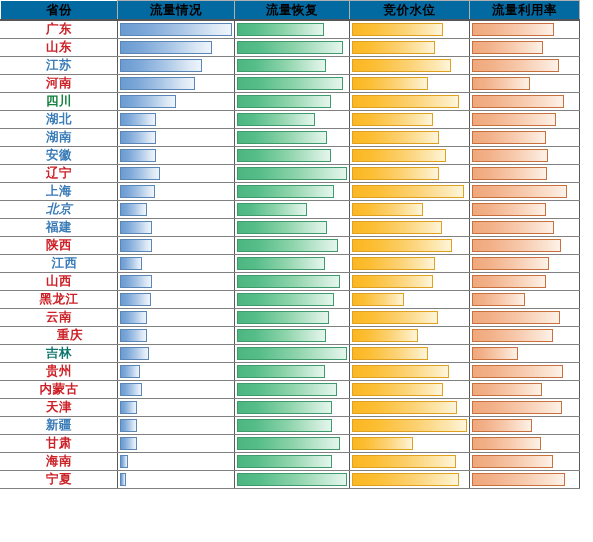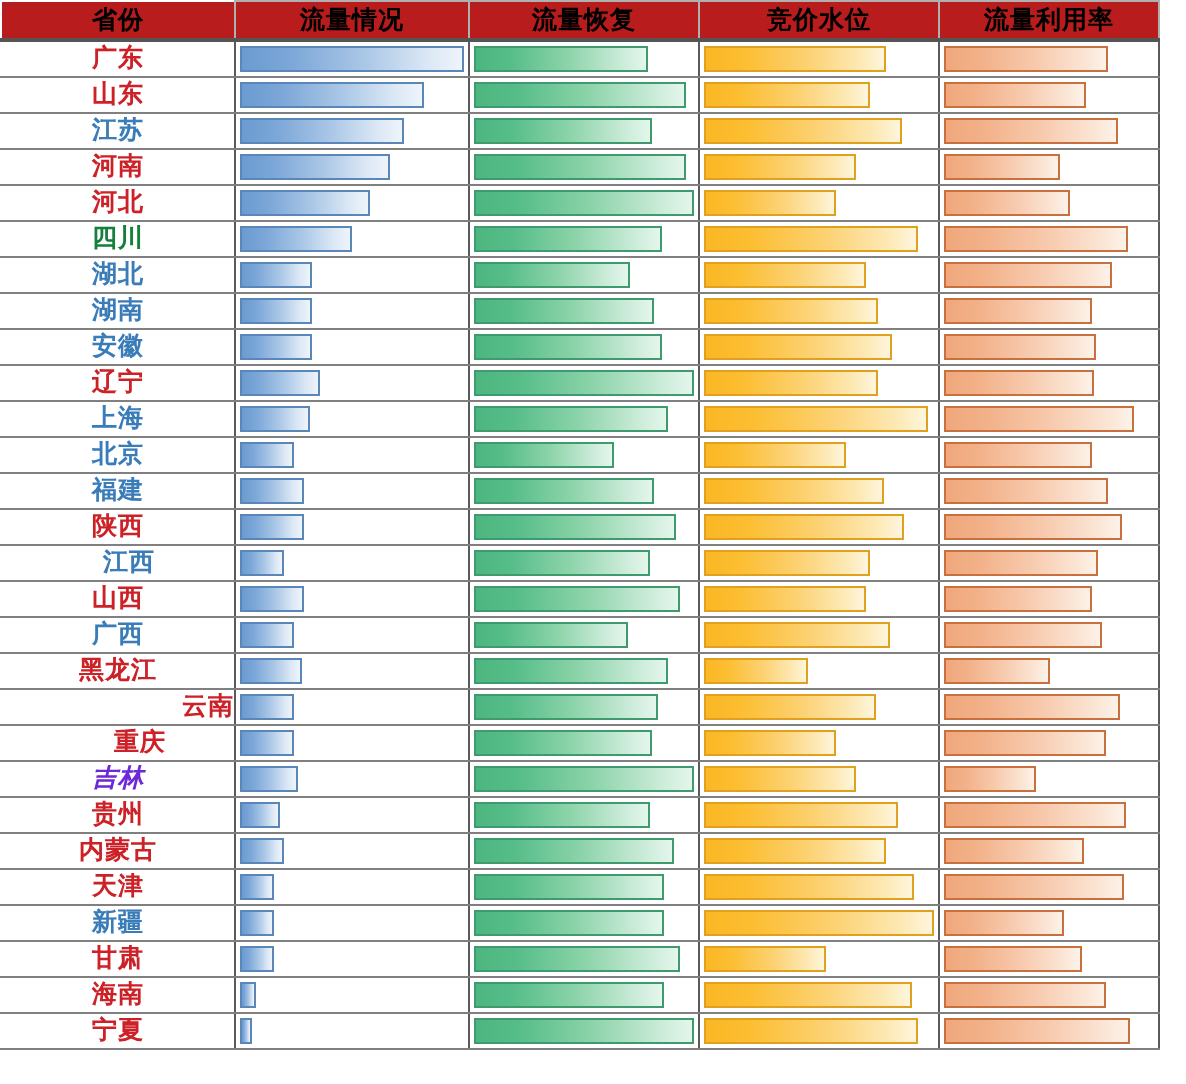--- a/index.html
+++ b/index.html
@@ -20,21 +20,21 @@
     margin:0;
   }
   table.databar col.c-prov{width:117px;}
   table.databar col.c-data{width:117px;}
   table.databar col.c-data2{width:115px;}
   table.databar col.c-data3{width:120px;}
   table.databar col.c-data4{width:110px;}
 
   thead th{
     height:18px;
-    background:#b91c1c;
+    background:#0369a1;
     border:1px solid #b0b0b0;
     border-bottom:2px solid #555;
     font-size:12.5px;
     font-weight:bold;
     color:#000;
     padding:0;
     line-height:18px;
     letter-spacing:0.5px;
   }
   thead th.corner{border-left:1px solid #ffffff;border-top:1px solid #ffffff;}
@@ -200,389 +200,343 @@
               <span class="bar-fill b-orange" style="display: block; width: 66%;"></span>
             </span>
           </td>
           <td class="bar">
             <span class="barwrap">
               <span class="bar-fill b-salmon" style="display: block; width: 55%;"></span>
             </span>
           </td>
         </tr>
         <tr>
-          <td class="prov" style="color: rgb(204, 33, 39);">河北</td>
-          <td class="bar">
-            <span class="barwrap">
-              <span class="bar-fill b-blue" style="display: block; width: 58%;"></span>
+          <td class="prov" style="color: #15803d;">四川</td>
+          <td class="bar">
+            <span class="barwrap">
+              <span class="bar-fill b-blue" style="display: block; width: 50%;"></span>
+            </span>
+          </td>
+          <td class="bar">
+            <span class="barwrap">
+              <span class="bar-fill b-green" style="display: block; width: 85%;"></span>
+            </span>
+          </td>
+          <td class="bar">
+            <span class="barwrap">
+              <span class="bar-fill b-orange" style="display: block; width: 93%;"></span>
+            </span>
+          </td>
+          <td class="bar">
+            <span class="barwrap">
+              <span class="bar-fill b-salmon" style="display: block; width: 88%;"></span>
+            </span>
+          </td>
+        </tr>
+        <tr>
+          <td class="prov" style="color: rgb(58, 124, 184);">湖北</td>
+          <td class="bar">
+            <span class="barwrap">
+              <span class="bar-fill b-blue" style="display: block; width: 32%;"></span>
+            </span>
+          </td>
+          <td class="bar">
+            <span class="barwrap">
+              <span class="bar-fill b-green" style="display: block; width: 71%;"></span>
+            </span>
+          </td>
+          <td class="bar">
+            <span class="barwrap">
+              <span class="bar-fill b-orange" style="display: block; width: 70%;"></span>
+            </span>
+          </td>
+          <td class="bar">
+            <span class="barwrap">
+              <span class="bar-fill b-salmon" style="display: block; width: 80%;"></span>
+            </span>
+          </td>
+        </tr>
+        <tr>
+          <td class="prov" style="color: rgb(58, 124, 184);">湖南</td>
+          <td class="bar">
+            <span class="barwrap">
+              <span class="bar-fill b-blue" style="display: block; width: 32%;"></span>
+            </span>
+          </td>
+          <td class="bar">
+            <span class="barwrap">
+              <span class="bar-fill b-green" style="display: block; width: 82%;"></span>
+            </span>
+          </td>
+          <td class="bar">
+            <span class="barwrap">
+              <span class="bar-fill b-orange" style="display: block; width: 76%;"></span>
+            </span>
+          </td>
+          <td class="bar">
+            <span class="barwrap">
+              <span class="bar-fill b-salmon" style="display: block; width: 70%;"></span>
+            </span>
+          </td>
+        </tr>
+        <tr>
+          <td class="prov" style="color: rgb(58, 124, 184);">安徽</td>
+          <td class="bar">
+            <span class="barwrap">
+              <span class="bar-fill b-blue" style="display: block; width: 32%;"></span>
+            </span>
+          </td>
+          <td class="bar">
+            <span class="barwrap">
+              <span class="bar-fill b-green" style="display: block; width: 85%;"></span>
+            </span>
+          </td>
+          <td class="bar">
+            <span class="barwrap">
+              <span class="bar-fill b-orange" style="display: block; width: 82%;"></span>
+            </span>
+          </td>
+          <td class="bar">
+            <span class="barwrap">
+              <span class="bar-fill b-salmon" style="display: block; width: 72%;"></span>
+            </span>
+          </td>
+        </tr>
+        <tr>
+          <td class="prov" style="color: rgb(204, 33, 39);">辽宁</td>
+          <td class="bar">
+            <span class="barwrap">
+              <span class="bar-fill b-blue" style="display: block; width: 36%;"></span>
             </span>
           </td>
           <td class="bar">
             <span class="barwrap">
               <span class="bar-fill b-green" style="display: block; width: 100%;"></span>
             </span>
           </td>
           <td class="bar">
             <span class="barwrap">
+              <span class="bar-fill b-orange" style="display: block; width: 76%;"></span>
+            </span>
+          </td>
+          <td class="bar">
+            <span class="barwrap">
+              <span class="bar-fill b-salmon" style="display: block; width: 71%;"></span>
+            </span>
+          </td>
+        </tr>
+        <tr>
+          <td class="prov" style="color: rgb(58, 124, 184);">上海</td>
+          <td class="bar">
+            <span class="barwrap">
+              <span class="bar-fill b-blue" style="display: block; width: 31%;"></span>
+            </span>
+          </td>
+          <td class="bar">
+            <span class="barwrap">
+              <span class="bar-fill b-green" style="display: block; width: 88%;"></span>
+            </span>
+          </td>
+          <td class="bar">
+            <span class="barwrap">
+              <span class="bar-fill b-orange" style="display: block; width: 97%;"></span>
+            </span>
+          </td>
+          <td class="bar">
+            <span class="barwrap">
+              <span class="bar-fill b-salmon" style="display: block; width: 90%;"></span>
+            </span>
+          </td>
+        </tr>
+        <tr>
+          <td class="prov" style="color: rgb(58, 124, 184); font-style: italic;">北京</td>
+          <td class="bar">
+            <span class="barwrap">
+              <span class="bar-fill b-blue" style="display: block; width: 24%;"></span>
+            </span>
+          </td>
+          <td class="bar">
+            <span class="barwrap">
+              <span class="bar-fill b-green" style="display: block; width: 64%;"></span>
+            </span>
+          </td>
+          <td class="bar">
+            <span class="barwrap">
+              <span class="bar-fill b-orange" style="display: block; width: 62%;"></span>
+            </span>
+          </td>
+          <td class="bar">
+            <span class="barwrap">
+              <span class="bar-fill b-salmon" style="display: block; width: 70%;"></span>
+            </span>
+          </td>
+        </tr>
+        <tr>
+          <td class="prov" style="color: rgb(58, 124, 184);">福建</td>
+          <td class="bar">
+            <span class="barwrap">
+              <span class="bar-fill b-blue" style="display: block; width: 29%;"></span>
+            </span>
+          </td>
+          <td class="bar">
+            <span class="barwrap">
+              <span class="bar-fill b-green" style="display: block; width: 82%;"></span>
+            </span>
+          </td>
+          <td class="bar">
+            <span class="barwrap">
+              <span class="bar-fill b-orange" style="display: block; width: 78%;"></span>
+            </span>
+          </td>
+          <td class="bar">
+            <span class="barwrap">
+              <span class="bar-fill b-salmon" style="display: block; width: 78%;"></span>
+            </span>
+          </td>
+        </tr>
+        <tr>
+          <td class="prov" style="color: rgb(204, 33, 39);">陕西</td>
+          <td class="bar">
+            <span class="barwrap">
+              <span class="bar-fill b-blue" style="display: block; width: 29%;"></span>
+            </span>
+          </td>
+          <td class="bar">
+            <span class="barwrap">
+              <span class="bar-fill b-green" style="display: block; width: 92%;"></span>
+            </span>
+          </td>
+          <td class="bar">
+            <span class="barwrap">
+              <span class="bar-fill b-orange" style="display: block; width: 87%;"></span>
+            </span>
+          </td>
+          <td class="bar">
+            <span class="barwrap">
+              <span class="bar-fill b-salmon" style="display: block; width: 85%;"></span>
+            </span>
+          </td>
+        </tr>
+        <tr>
+          <td class="prov" style="color: rgb(58, 124, 184); padding-left: 11px;">江西</td>
+          <td class="bar">
+            <span class="barwrap">
+              <span class="bar-fill b-blue" style="display: block; width: 20%;"></span>
+            </span>
+          </td>
+          <td class="bar">
+            <span class="barwrap">
+              <span class="bar-fill b-green" style="display: block; width: 80%;"></span>
+            </span>
+          </td>
+          <td class="bar">
+            <span class="barwrap">
+              <span class="bar-fill b-orange" style="display: block; width: 72%;"></span>
+            </span>
+          </td>
+          <td class="bar">
+            <span class="barwrap">
+              <span class="bar-fill b-salmon" style="display: block; width: 73%;"></span>
+            </span>
+          </td>
+        </tr>
+        <tr>
+          <td class="prov" style="color: rgb(204, 33, 39);">山西</td>
+          <td class="bar">
+            <span class="barwrap">
+              <span class="bar-fill b-blue" style="display: block; width: 29%;"></span>
+            </span>
+          </td>
+          <td class="bar">
+            <span class="barwrap">
+              <span class="bar-fill b-green" style="display: block; width: 94%;"></span>
+            </span>
+          </td>
+          <td class="bar">
+            <span class="barwrap">
+              <span class="bar-fill b-orange" style="display: block; width: 70%;"></span>
+            </span>
+          </td>
+          <td class="bar">
+            <span class="barwrap">
+              <span class="bar-fill b-salmon" style="display: block; width: 70%;"></span>
+            </span>
+          </td>
+        </tr>
+        <tr>
+          <td class="prov" style="color: rgb(204, 33, 39);">黑龙江</td>
+          <td class="bar">
+            <span class="barwrap">
+              <span class="bar-fill b-blue" style="display: block; width: 28%;"></span>
+            </span>
+          </td>
+          <td class="bar">
+            <span class="barwrap">
+              <span class="bar-fill b-green" style="display: block; width: 88%;"></span>
+            </span>
+          </td>
+          <td class="bar">
+            <span class="barwrap">
+              <span class="bar-fill b-orange" style="display: block; width: 45%;"></span>
+            </span>
+          </td>
+          <td class="bar">
+            <span class="barwrap">
+              <span class="bar-fill b-salmon" style="display: block; width: 50%;"></span>
+            </span>
+          </td>
+        </tr>
+        <tr>
+          <td class="prov" style="color: rgb(204, 33, 39);">云南</td>
+          <td class="bar">
+            <span class="barwrap">
+              <span class="bar-fill b-blue" style="display: block; width: 24%;"></span>
+            </span>
+          </td>
+          <td class="bar">
+            <span class="barwrap">
+              <span class="bar-fill b-green" style="display: block; width: 84%;"></span>
+            </span>
+          </td>
+          <td class="bar">
+            <span class="barwrap">
+              <span class="bar-fill b-orange" style="display: block; width: 75%;"></span>
+            </span>
+          </td>
+          <td class="bar">
+            <span class="barwrap">
+              <span class="bar-fill b-salmon" style="display: block; width: 84%;"></span>
+            </span>
+          </td>
+        </tr>
+        <tr>
+          <td class="prov" style="color: rgb(204, 33, 39); padding-left: 22px;">重庆</td>
+          <td class="bar">
+            <span class="barwrap">
+              <span class="bar-fill b-blue" style="display: block; width: 24%;"></span>
+            </span>
+          </td>
+          <td class="bar">
+            <span class="barwrap">
+              <span class="bar-fill b-green" style="display: block; width: 81%;"></span>
+            </span>
+          </td>
+          <td class="bar">
+            <span class="barwrap">
               <span class="bar-fill b-orange" style="display: block; width: 57%;"></span>
             </span>
           </td>
           <td class="bar">
             <span class="barwrap">
-              <span class="bar-fill b-salmon" style="display: block; width: 60%;"></span>
-            </span>
-          </td>
-        </tr>
-        <tr>
-          <td class="prov" style="color: #15803d;">四川</td>
-          <td class="bar">
-            <span class="barwrap">
-              <span class="bar-fill b-blue" style="display: block; width: 50%;"></span>
-            </span>
-          </td>
-          <td class="bar">
-            <span class="barwrap">
-              <span class="bar-fill b-green" style="display: block; width: 85%;"></span>
-            </span>
-          </td>
-          <td class="bar">
-            <span class="barwrap">
-              <span class="bar-fill b-orange" style="display: block; width: 93%;"></span>
-            </span>
-          </td>
-          <td class="bar">
-            <span class="barwrap">
-              <span class="bar-fill b-salmon" style="display: block; width: 88%;"></span>
-            </span>
-          </td>
-        </tr>
-        <tr>
-          <td class="prov" style="color: rgb(58, 124, 184);">湖北</td>
-          <td class="bar">
-            <span class="barwrap">
-              <span class="bar-fill b-blue" style="display: block; width: 32%;"></span>
-            </span>
-          </td>
-          <td class="bar">
-            <span class="barwrap">
-              <span class="bar-fill b-green" style="display: block; width: 71%;"></span>
-            </span>
-          </td>
-          <td class="bar">
-            <span class="barwrap">
-              <span class="bar-fill b-orange" style="display: block; width: 70%;"></span>
-            </span>
-          </td>
-          <td class="bar">
-            <span class="barwrap">
-              <span class="bar-fill b-salmon" style="display: block; width: 80%;"></span>
-            </span>
-          </td>
-        </tr>
-        <tr>
-          <td class="prov" style="color: rgb(58, 124, 184);">湖南</td>
-          <td class="bar">
-            <span class="barwrap">
-              <span class="bar-fill b-blue" style="display: block; width: 32%;"></span>
-            </span>
-          </td>
-          <td class="bar">
-            <span class="barwrap">
-              <span class="bar-fill b-green" style="display: block; width: 82%;"></span>
-            </span>
-          </td>
-          <td class="bar">
-            <span class="barwrap">
-              <span class="bar-fill b-orange" style="display: block; width: 76%;"></span>
-            </span>
-          </td>
-          <td class="bar">
-            <span class="barwrap">
-              <span class="bar-fill b-salmon" style="display: block; width: 70%;"></span>
-            </span>
-          </td>
-        </tr>
-        <tr>
-          <td class="prov" style="color: rgb(58, 124, 184);">安徽</td>
-          <td class="bar">
-            <span class="barwrap">
-              <span class="bar-fill b-blue" style="display: block; width: 32%;"></span>
-            </span>
-          </td>
-          <td class="bar">
-            <span class="barwrap">
-              <span class="bar-fill b-green" style="display: block; width: 85%;"></span>
-            </span>
-          </td>
-          <td class="bar">
-            <span class="barwrap">
-              <span class="bar-fill b-orange" style="display: block; width: 82%;"></span>
-            </span>
-          </td>
-          <td class="bar">
-            <span class="barwrap">
-              <span class="bar-fill b-salmon" style="display: block; width: 72%;"></span>
-            </span>
-          </td>
-        </tr>
-        <tr>
-          <td class="prov" style="color: rgb(204, 33, 39);">辽宁</td>
-          <td class="bar">
-            <span class="barwrap">
-              <span class="bar-fill b-blue" style="display: block; width: 36%;"></span>
-            </span>
-          </td>
-          <td class="bar">
-            <span class="barwrap">
-              <span class="bar-fill b-green" style="display: block; width: 100%;"></span>
-            </span>
-          </td>
-          <td class="bar">
-            <span class="barwrap">
-              <span class="bar-fill b-orange" style="display: block; width: 76%;"></span>
-            </span>
-          </td>
-          <td class="bar">
-            <span class="barwrap">
-              <span class="bar-fill b-salmon" style="display: block; width: 71%;"></span>
-            </span>
-          </td>
-        </tr>
-        <tr>
-          <td class="prov" style="color: rgb(58, 124, 184);">上海</td>
-          <td class="bar">
-            <span class="barwrap">
-              <span class="bar-fill b-blue" style="display: block; width: 31%;"></span>
-            </span>
-          </td>
-          <td class="bar">
-            <span class="barwrap">
-              <span class="bar-fill b-green" style="display: block; width: 88%;"></span>
-            </span>
-          </td>
-          <td class="bar">
-            <span class="barwrap">
-              <span class="bar-fill b-orange" style="display: block; width: 97%;"></span>
-            </span>
-          </td>
-          <td class="bar">
-            <span class="barwrap">
-              <span class="bar-fill b-salmon" style="display: block; width: 90%;"></span>
-            </span>
-          </td>
-        </tr>
-        <tr>
-          <td class="prov" style="color: rgb(58, 124, 184);">北京</td>
-          <td class="bar">
-            <span class="barwrap">
-              <span class="bar-fill b-blue" style="display: block; width: 24%;"></span>
-            </span>
-          </td>
-          <td class="bar">
-            <span class="barwrap">
-              <span class="bar-fill b-green" style="display: block; width: 64%;"></span>
-            </span>
-          </td>
-          <td class="bar">
-            <span class="barwrap">
-              <span class="bar-fill b-orange" style="display: block; width: 62%;"></span>
-            </span>
-          </td>
-          <td class="bar">
-            <span class="barwrap">
-              <span class="bar-fill b-salmon" style="display: block; width: 70%;"></span>
-            </span>
-          </td>
-        </tr>
-        <tr>
-          <td class="prov" style="color: rgb(58, 124, 184);">福建</td>
-          <td class="bar">
-            <span class="barwrap">
-              <span class="bar-fill b-blue" style="display: block; width: 29%;"></span>
-            </span>
-          </td>
-          <td class="bar">
-            <span class="barwrap">
-              <span class="bar-fill b-green" style="display: block; width: 82%;"></span>
-            </span>
-          </td>
-          <td class="bar">
-            <span class="barwrap">
-              <span class="bar-fill b-orange" style="display: block; width: 78%;"></span>
-            </span>
-          </td>
-          <td class="bar">
-            <span class="barwrap">
-              <span class="bar-fill b-salmon" style="display: block; width: 78%;"></span>
-            </span>
-          </td>
-        </tr>
-        <tr>
-          <td class="prov" style="color: rgb(204, 33, 39);">陕西</td>
-          <td class="bar">
-            <span class="barwrap">
-              <span class="bar-fill b-blue" style="display: block; width: 29%;"></span>
-            </span>
-          </td>
-          <td class="bar">
-            <span class="barwrap">
-              <span class="bar-fill b-green" style="display: block; width: 92%;"></span>
-            </span>
-          </td>
-          <td class="bar">
-            <span class="barwrap">
-              <span class="bar-fill b-orange" style="display: block; width: 87%;"></span>
-            </span>
-          </td>
-          <td class="bar">
-            <span class="barwrap">
-              <span class="bar-fill b-salmon" style="display: block; width: 85%;"></span>
-            </span>
-          </td>
-        </tr>
-        <tr>
-          <td class="prov" style="color: rgb(58, 124, 184); padding-left: 11px;">江西</td>
-          <td class="bar">
-            <span class="barwrap">
-              <span class="bar-fill b-blue" style="display: block; width: 20%;"></span>
-            </span>
-          </td>
-          <td class="bar">
-            <span class="barwrap">
-              <span class="bar-fill b-green" style="display: block; width: 80%;"></span>
-            </span>
-          </td>
-          <td class="bar">
-            <span class="barwrap">
-              <span class="bar-fill b-orange" style="display: block; width: 72%;"></span>
-            </span>
-          </td>
-          <td class="bar">
-            <span class="barwrap">
-              <span class="bar-fill b-salmon" style="display: block; width: 73%;"></span>
-            </span>
-          </td>
-        </tr>
-        <tr>
-          <td class="prov" style="color: rgb(204, 33, 39);">山西</td>
-          <td class="bar">
-            <span class="barwrap">
-              <span class="bar-fill b-blue" style="display: block; width: 29%;"></span>
-            </span>
-          </td>
-          <td class="bar">
-            <span class="barwrap">
-              <span class="bar-fill b-green" style="display: block; width: 94%;"></span>
-            </span>
-          </td>
-          <td class="bar">
-            <span class="barwrap">
-              <span class="bar-fill b-orange" style="display: block; width: 70%;"></span>
-            </span>
-          </td>
-          <td class="bar">
-            <span class="barwrap">
-              <span class="bar-fill b-salmon" style="display: block; width: 70%;"></span>
-            </span>
-          </td>
-        </tr>
-        <tr>
-          <td class="prov" style="color: rgb(58, 124, 184);">广西</td>
-          <td class="bar">
-            <span class="barwrap">
-              <span class="bar-fill b-blue" style="display: block; width: 24%;"></span>
-            </span>
-          </td>
-          <td class="bar">
-            <span class="barwrap">
-              <span class="bar-fill b-green" style="display: block; width: 70%;"></span>
-            </span>
-          </td>
-          <td class="bar">
-            <span class="barwrap">
-              <span class="bar-fill b-orange" style="display: block; width: 81%;"></span>
-            </span>
-          </td>
-          <td class="bar">
-            <span class="barwrap">
-              <span class="bar-fill b-salmon" style="display: block; width: 75%;"></span>
-            </span>
-          </td>
-        </tr>
-        <tr>
-          <td class="prov" style="color: rgb(204, 33, 39);">黑龙江</td>
-          <td class="bar">
-            <span class="barwrap">
-              <span class="bar-fill b-blue" style="display: block; width: 28%;"></span>
-            </span>
-          </td>
-          <td class="bar">
-            <span class="barwrap">
-              <span class="bar-fill b-green" style="display: block; width: 88%;"></span>
-            </span>
-          </td>
-          <td class="bar">
-            <span class="barwrap">
-              <span class="bar-fill b-orange" style="display: block; width: 45%;"></span>
-            </span>
-          </td>
-          <td class="bar">
-            <span class="barwrap">
-              <span class="bar-fill b-salmon" style="display: block; width: 50%;"></span>
-            </span>
-          </td>
-        </tr>
-        <tr>
-          <td class="prov" style="color: rgb(204, 33, 39); text-align: right;">云南</td>
-          <td class="bar">
-            <span class="barwrap">
-              <span class="bar-fill b-blue" style="display: block; width: 24%;"></span>
-            </span>
-          </td>
-          <td class="bar">
-            <span class="barwrap">
-              <span class="bar-fill b-green" style="display: block; width: 84%;"></span>
-            </span>
-          </td>
-          <td class="bar">
-            <span class="barwrap">
-              <span class="bar-fill b-orange" style="display: block; width: 75%;"></span>
-            </span>
-          </td>
-          <td class="bar">
-            <span class="barwrap">
-              <span class="bar-fill b-salmon" style="display: block; width: 84%;"></span>
-            </span>
-          </td>
-        </tr>
-        <tr>
-          <td class="prov" style="color: rgb(204, 33, 39); padding-left: 22px;">重庆</td>
-          <td class="bar">
-            <span class="barwrap">
-              <span class="bar-fill b-blue" style="display: block; width: 24%;"></span>
-            </span>
-          </td>
-          <td class="bar">
-            <span class="barwrap">
-              <span class="bar-fill b-green" style="display: block; width: 81%;"></span>
-            </span>
-          </td>
-          <td class="bar">
-            <span class="barwrap">
-              <span class="bar-fill b-orange" style="display: block; width: 57%;"></span>
-            </span>
-          </td>
-          <td class="bar">
-            <span class="barwrap">
               <span class="bar-fill b-salmon" style="display: block; width: 77%;"></span>
             </span>
           </td>
         </tr>
         <tr>
-          <td class="prov" style="color: #6d28d9; font-style: italic;">吉林</td>
+          <td class="prov" style="color: #0f766e;">吉林</td>
           <td class="bar">
             <span class="barwrap">
               <span class="bar-fill b-blue" style="display: block; width: 26%;"></span>
             </span>
           </td>
           <td class="bar">
             <span class="barwrap">
               <span class="bar-fill b-green" style="display: block; width: 100%;"></span>
             </span>
           </td>

